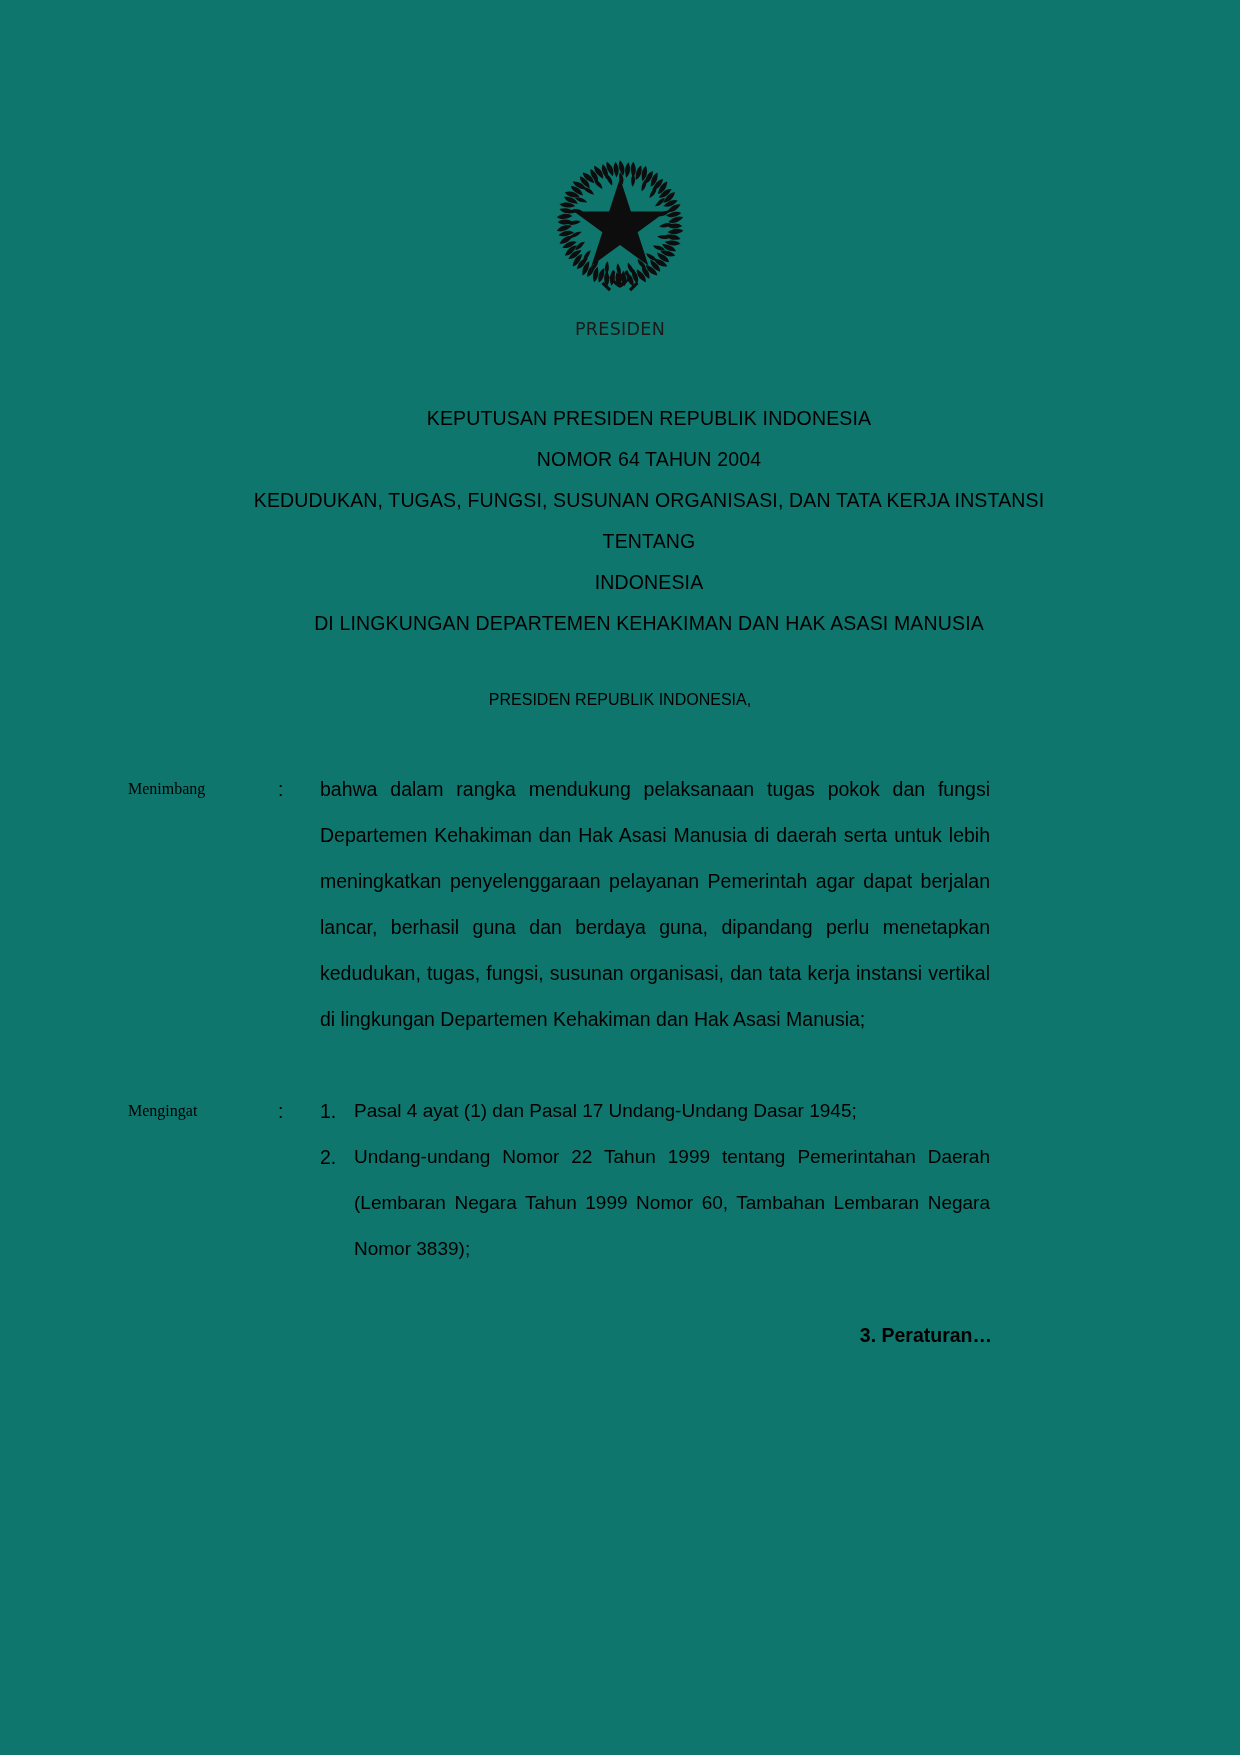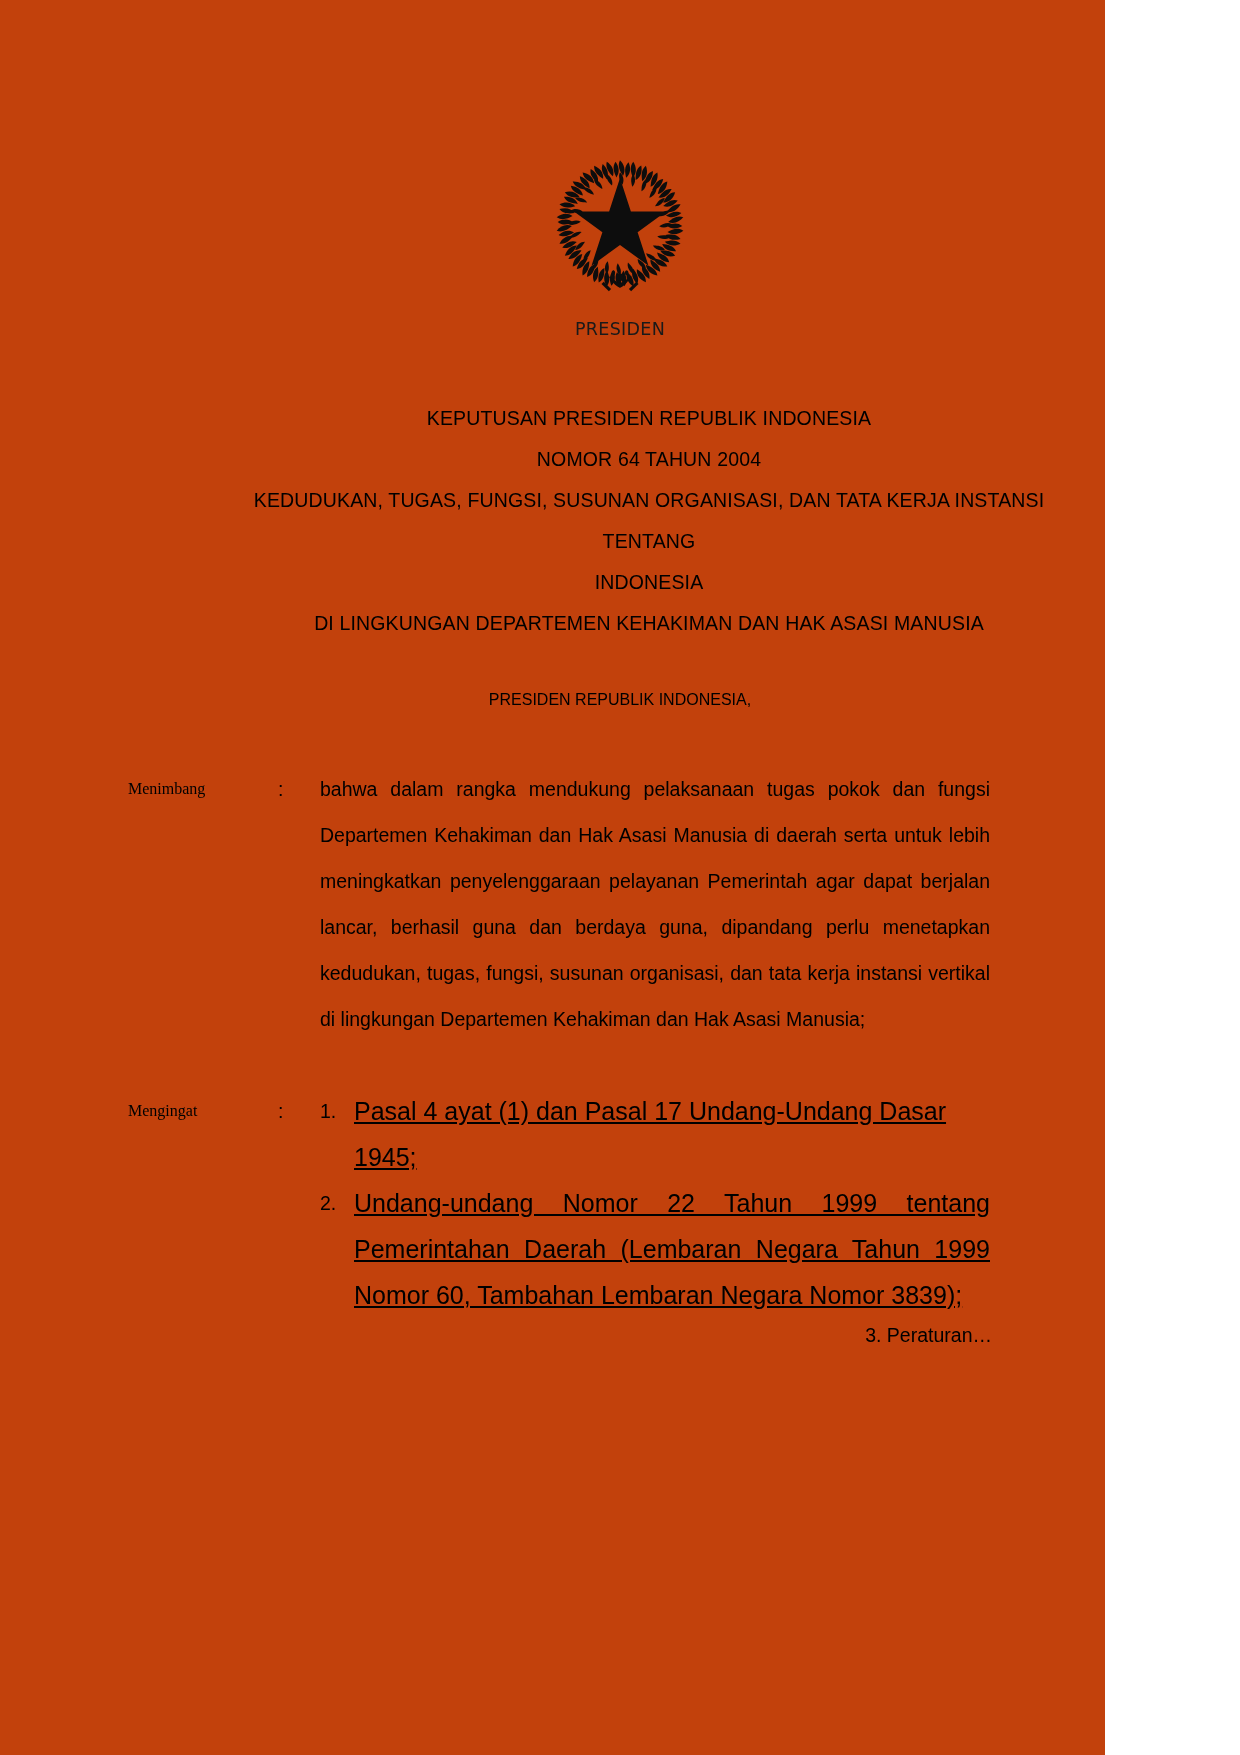--- a/index.html
+++ b/index.html
@@ -6,23 +6,23 @@
     margin: 0;
     padding: 0;
     background: #ffffff;
   }
   body {
     font-family: "DejaVu Sans", sans-serif;
     color: #000000;
   }
   .page {
     position: relative;
-    width: 1105px;
+    width: 1240px;
     height: 1755px;
-    background: #c2410c;
+    background: #0f766e;
     overflow: hidden;
     box-sizing: border-box;
   }
 
   
   .emblem-wrap {
     position: absolute;
     top: 150px;
     left: 0;
     width: 1240px;
@@ -133,42 +133,42 @@
     align-items: flex-start;
   }
   .num-marker {
     flex: 0 0 34px;
     font-size: 19.5px;
     line-height: 46px;
     font-family: "Liberation Sans Narrow", "Liberation Sans", sans-serif;
   }
   .num-text {
     flex: 1 1 auto;
-    font-size: 25px;
+    font-size: 19px;
     line-height: 46px;
     font-family: "Liberation Sans Narrow", "Liberation Sans", sans-serif;
     text-align: justify;
     text-align-last: left;
-    text-decoration: underline;
   }
   .num-text.nojust { text-align: left; }
 
   
   .continuation {
     position: absolute;
     top: 1320px;
     left: 0;
     width: 1240px;
     padding-right: 248px;
     box-sizing: border-box;
     text-align: right;
     font-family: "Liberation Sans Narrow", "Liberation Sans", sans-serif;
     font-size: 19.5px;
     line-height: 30px;
     color: #000000;
+    font-weight: bold;
   }
 </style>
 </head>
 <body>
 
 <div class="page">
 
   <div class="emblem-wrap">
     <svg class="emblem" viewBox="0 0 200 200" aria-hidden="true">
       <g fill="#0d0d0d">

